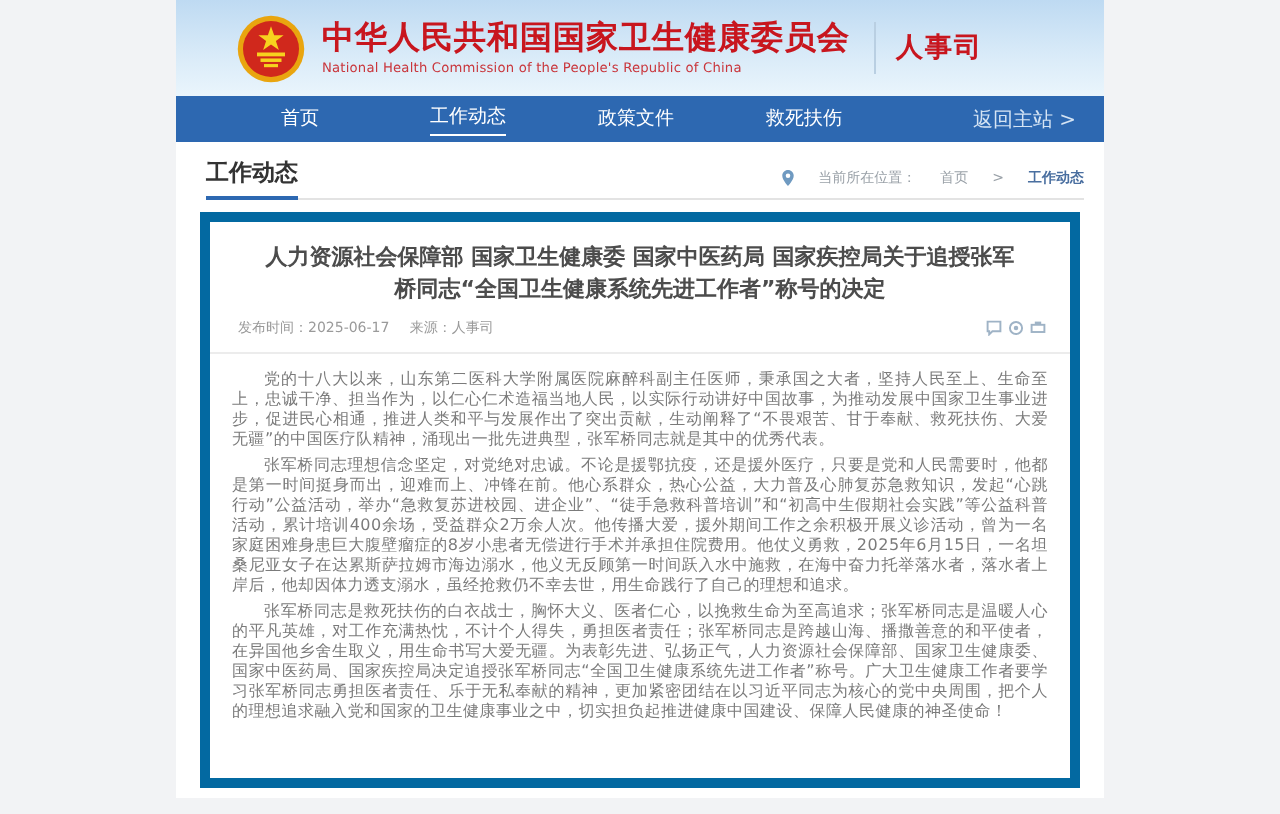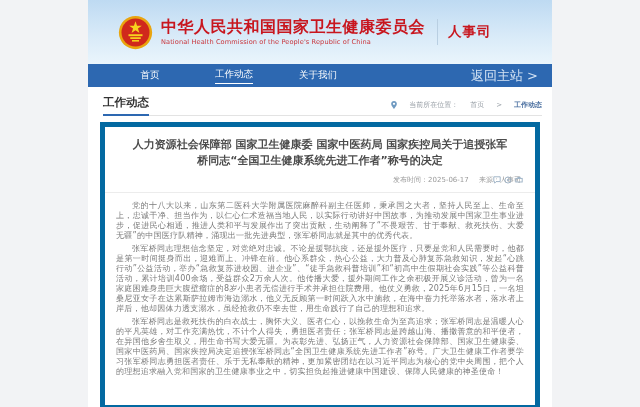--- a/index.html
+++ b/index.html
@@ -5,21 +5,21 @@
   * { box-sizing: border-box; margin: 0; padding: 0; }
   html,body { width:640px; height:407px; overflow:hidden; }
   body {
     background:#f2f3f5;
     font-family:"DejaVu Sans","Liberation Sans",sans-serif;
   }
   .page-col { width:464px; margin:0 auto; background:#fff; }
 
   
   .banner {
-    height:64px;
+    height:48px;
     background:linear-gradient(180deg,#bedaf2 0%,#d8eaf8 55%,#eaf5fc 100%);
     display:flex; align-items:center;
   }
   .emblem { width:35px; height:35px; margin-left:30px; flex:0 0 auto; }
   .org-block { margin-left:8px; }
   .org-cn { font-size:16px; font-weight:bold; color:#c8161e; letter-spacing:0.5px; line-height:1.1; }
   .org-en { font-size:6.6px; color:#c9363c; margin-top:2px; letter-spacing:0.1px; }
   .v-divider { width:1px; height:26px; background:#b9cfe2; margin:0 10px 0 12px; }
   .dept { font-size:13.5px; font-weight:bold; color:#c8161e; letter-spacing:1px; }
 
@@ -29,21 +29,21 @@
     color:#fff; font-size:9.5px;
   }
   .nav-item {
     width:84px; margin-left:0; display:flex; align-items:center; justify-content:center;
     cursor:pointer; position:relative;
   }
   .nav-item:first-child { margin-left:20px; }
   .nav-item.active .nav-label { border-bottom:1px solid #fff; padding-bottom:2px; }
   .back-link {
     margin-left:auto; margin-right:14px; align-self:center;
-    font-size:13px; color:#d5e4f4; cursor:pointer;
+    font-size:10px; color:#d5e4f4; cursor:pointer;
   }
 
   
   .content { padding-top:8px; height:328px; }
   .section-head {
     margin:0 10px 0 15px;
     display:flex; justify-content:space-between; align-items:flex-end;
     border-bottom:1px solid #e3e3e3;
   }
   .section-title {
@@ -58,21 +58,21 @@
   .card {
     margin:6px 12px 0 12px;
     border:5px solid #0369a1;
     padding:8px 10px 12px;
     background:#fff;
   }
   .art-title {
     text-align:center; font-size:11px; font-weight:bold; color:#4c4c4c;
     line-height:1.45; margin:2px 14px 5px;
   }
-  .meta-row { position:relative; text-align:right; font-size:7px; color:#9a9a9a; height:12px; line-height:12px; }
+  .meta-row { position:relative; text-align:left; font-size:7px; color:#9a9a9a; height:12px; line-height:12px; }
   .meta-row .m { margin:0 4px; }
   .share-box { position:absolute; right:2px; top:2px; display:flex; gap:3px; }
   .share-box span { display:inline-block; width:8px; height:8px; cursor:pointer; }
   .share-box svg { width:8px; height:8px; display:block; }
   .title-divider { border-bottom:1px solid #ececec; margin:6px -10px 8px; }
 
   .body-text { padding:0 1px; }
   .body-text p {
     font-size:8px; line-height:10px; color:#7b7b7b;
     text-align:justify; text-indent:2em; letter-spacing:0.25px;
@@ -103,21 +103,24 @@
   </div>
 
   <div class="nav">
     <div class="nav-item">
       <span class="nav-label">首页</span>
     </div>
     <div class="nav-item active">
       <span class="nav-label">工作动态</span>
     </div>
     <div class="nav-item">
-      <span class="nav-label">关于我们</span>
+      <span class="nav-label">政策文件</span>
+    </div>
+    <div class="nav-item">
+      <span class="nav-label">救死扶伤</span>
     </div>
     <span class="back-link">返回主站 &gt;</span>
   </div>
 
   <div class="content">
 
     <div class="section-head">
       <span class="section-title">工作动态</span>
       <span class="breadcrumb">
         <svg class="pin" viewBox="0 0 10 14">

